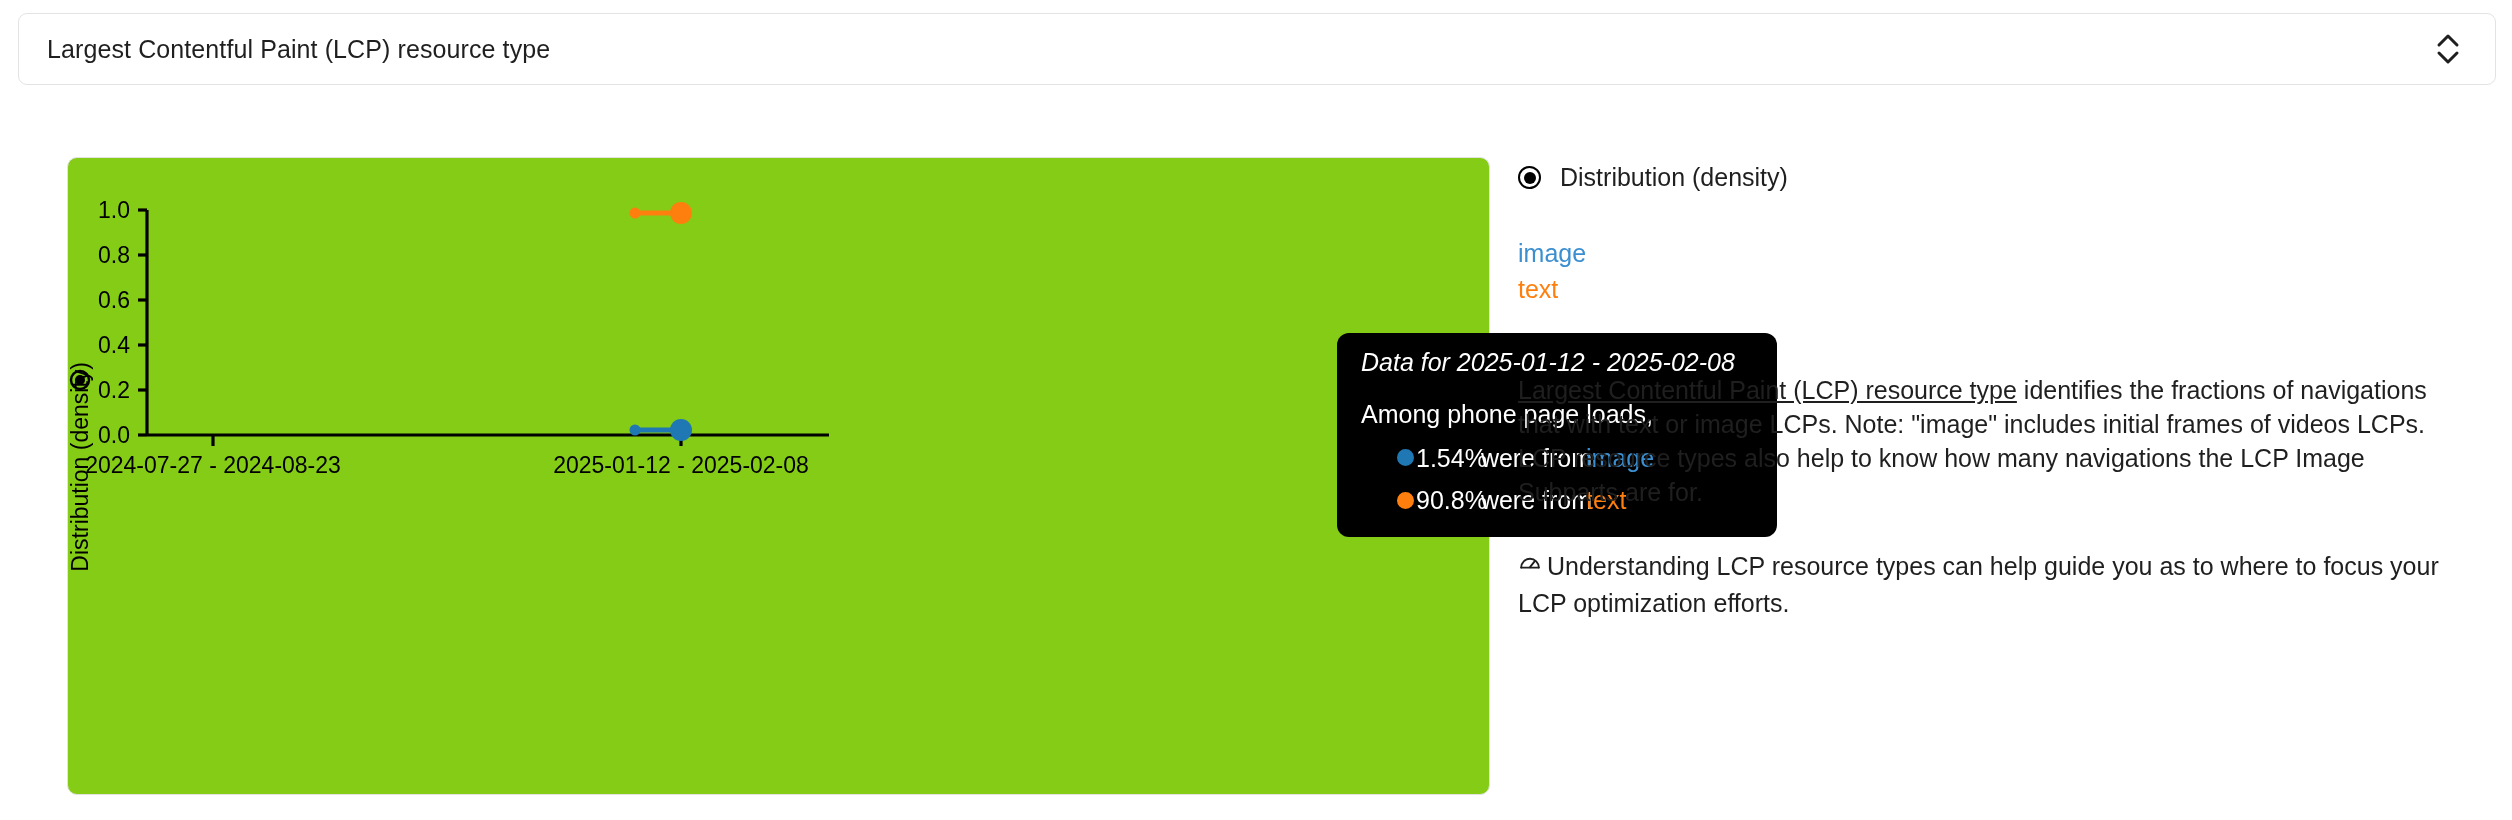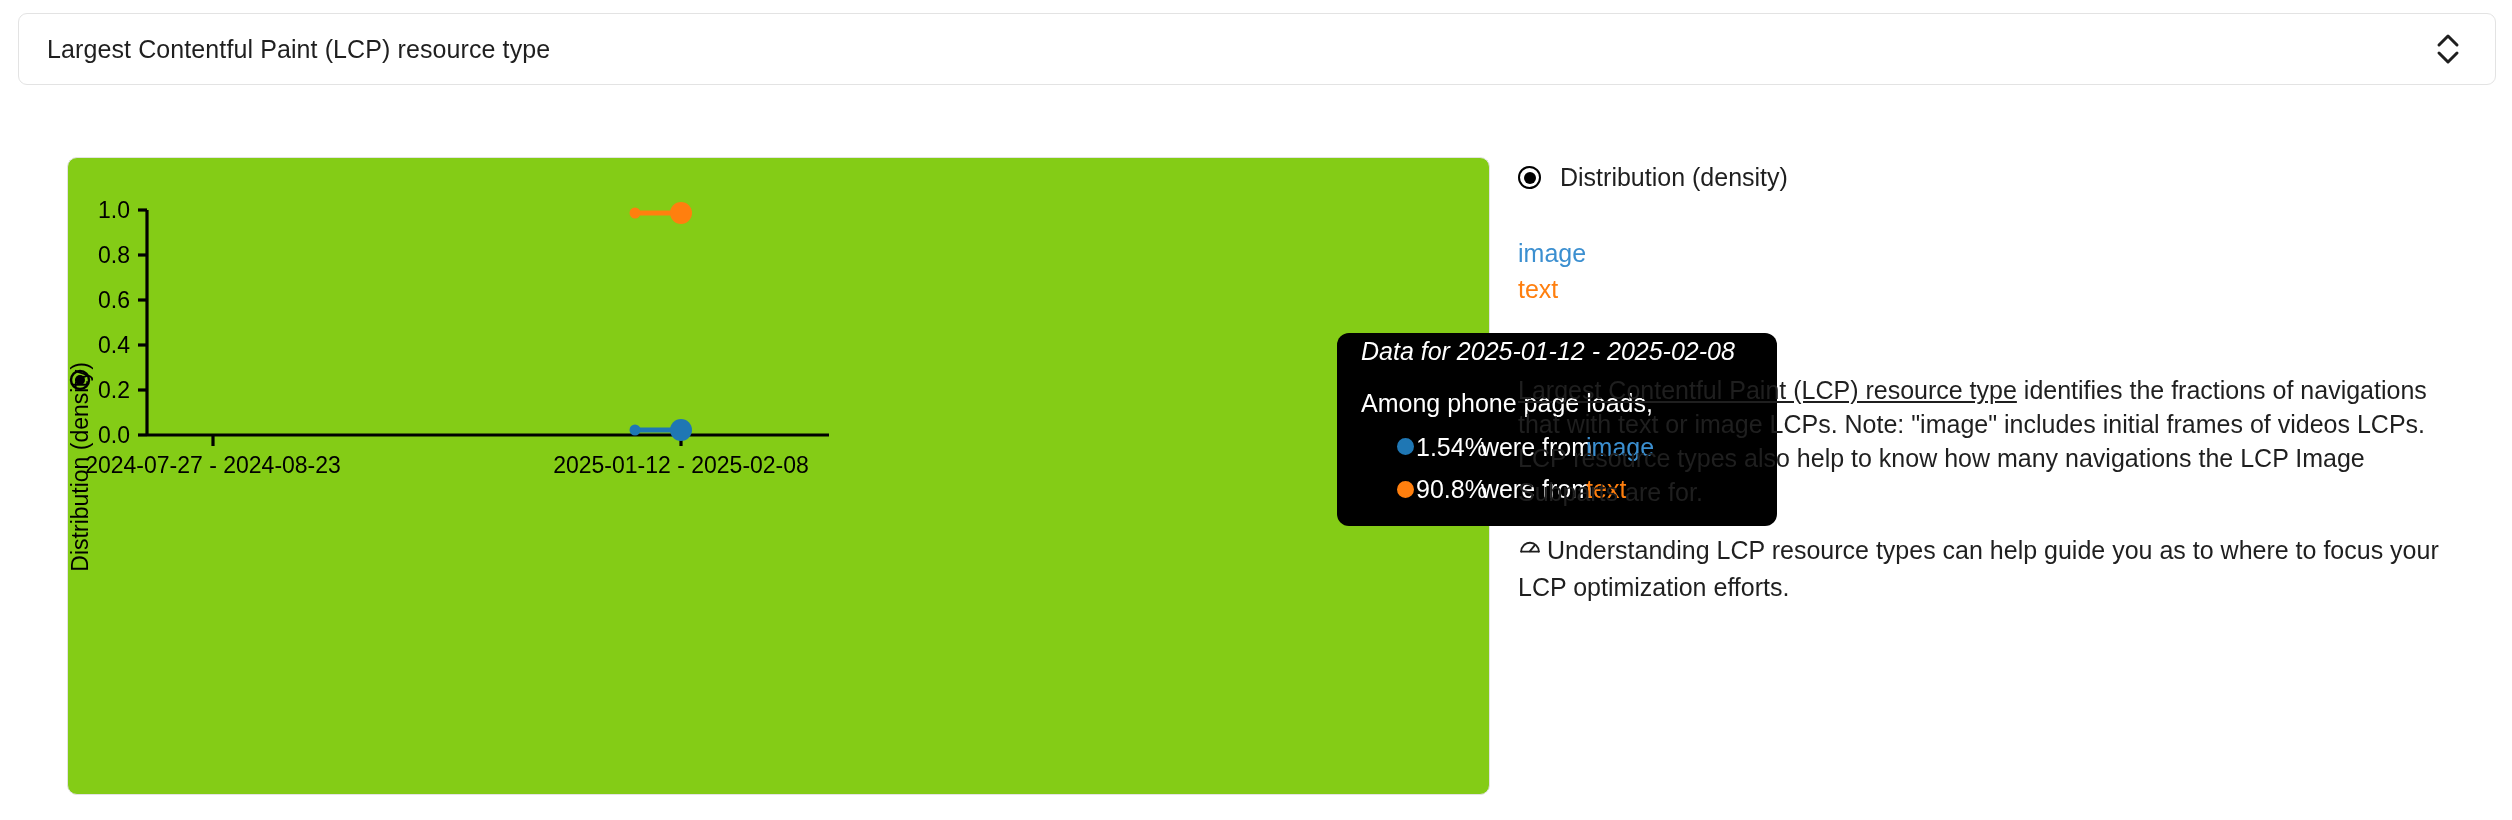--- a/index.html
+++ b/index.html
@@ -90,21 +90,21 @@
 
   
   .tooltip {
     position: absolute;
     left: 1337px;
     top: 333px;
     width: 440px;
     border-radius: 12px;
     background: #000000;
     color: #ffffff;
-    padding: 2px 24px 20px 24px;
+    padding: 13px 24px 20px 24px;
   }
   .tooltip-title {
     font-style: italic;
     font-size: 25px;
     line-height: 1.35;
     white-space: nowrap;
   }
   .tooltip-sub {
     font-size: 25px;
     line-height: 1.35;
@@ -183,21 +183,21 @@
     line-height: 1.36;
     color: #1f1f1f;
     max-width: 940px;
   }
   .desc-link {
     color: #1f1f1f;
     text-decoration: underline;
     cursor: pointer;
   }
   .tip-block {
-    margin-top: 24px;
+    margin-top: 40px;
     font-size: 25px;
     line-height: 1.36;
     color: #1f1f1f;
     max-width: 940px;
   }
   .gauge-icon {
     display: inline-block;
     vertical-align: -3px;
     margin-right: 5px;
   }

